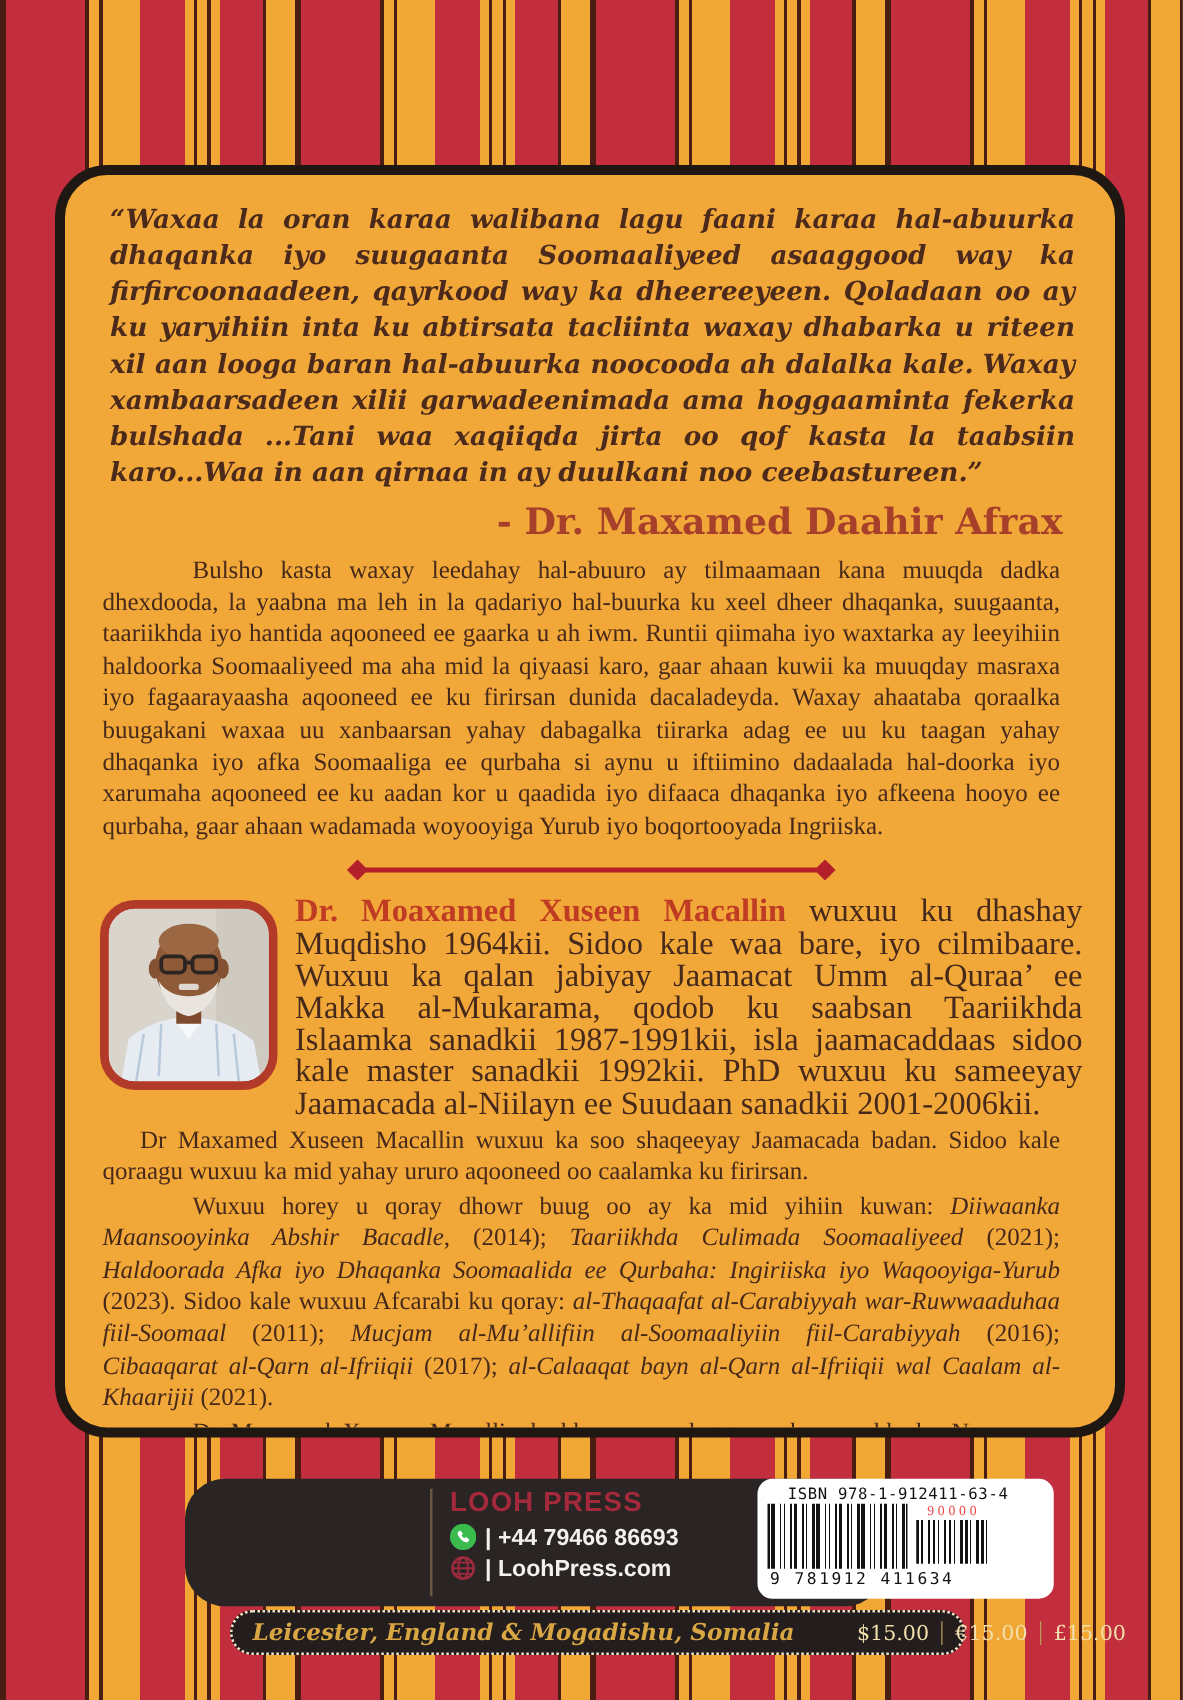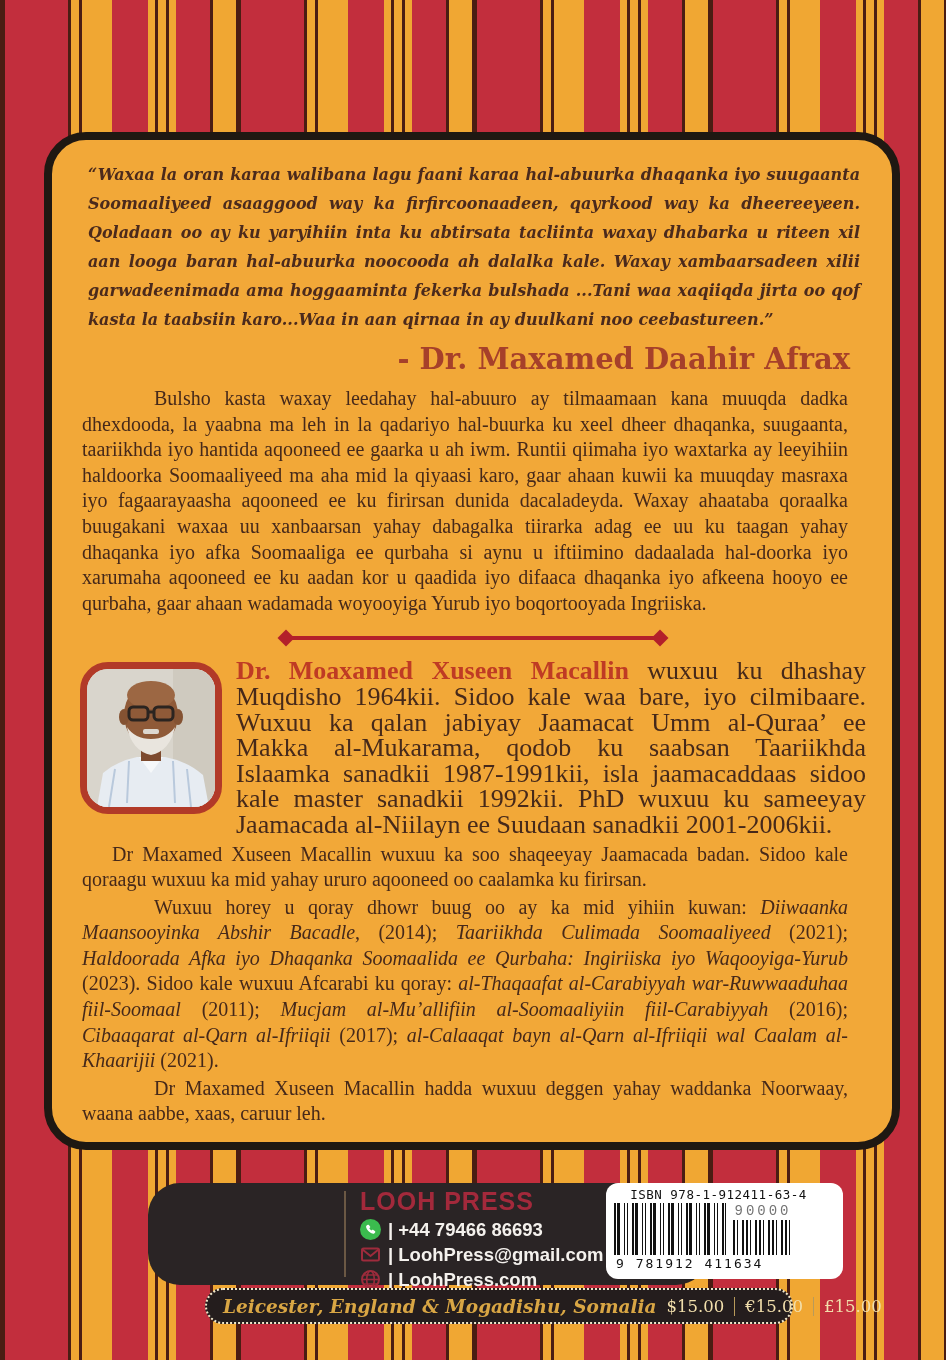--- a/index.html
+++ b/index.html
@@ -25,21 +25,21 @@
         #f0a733 213px 236px);
   }
   
   .panel{
     position:absolute;left:44px;top:132px;width:856px;height:1018px;
     box-sizing:border-box;background:#f2a838;border:8px solid #1f1812;
     border-radius:42px;padding:14px 26px 0 28px;overflow:hidden;
   }
   .quote{
     font-family:"DejaVu Serif", serif;font-style:italic;font-weight:600;
-    font-size:16px;line-height:29px;color:#4b2a1c;text-align:justify;
+    font-size:21px;line-height:29px;color:#4b2a1c;text-align:justify;
     margin:6px 6px 0 8px;
   }
   .attribution{
     font-family:"DejaVu Serif", serif;font-weight:bold;font-size:29px;
     color:#a6402a;text-align:right;margin:8px 16px 10px 0;
   }
   .para{
     font-size:20px;line-height:25.6px;color:#46291a;text-align:justify;
     margin:0 18px 0 2px;
   }
@@ -87,21 +87,21 @@
     content:"";position:absolute;left:-8px;top:-2px;border:4px solid transparent;
     border-right:9px solid #7a1518;
   }
   .logo-press{
     position:absolute;left:10px;top:70px;font-family:"Liberation Sans", sans-serif;
     font-weight:bold;font-size:12px;letter-spacing:14px;color:#6e1517;
   }
   .pub-divider{position:absolute;left:196px;top:8px;width:2px;height:86px;background:#6b5844;}
   .contact-zone{position:absolute;left:212px;top:4px;width:340px;}
   .pub-title{
-    font-family:"Liberation Sans", sans-serif;font-weight:bold;font-size:25px;
+    font-family:"Liberation Sans", sans-serif;font-weight:bold;font-size:22px;
     letter-spacing:1px;color:#a3293b;line-height:29px;
   }
   .contact-row{display:flex;align-items:center;gap:7px;margin-top:2px;height:23px;}
   .contact-row .txt{
     font-family:"Liberation Sans", sans-serif;font-weight:bold;font-size:18.5px;color:#f4f1ed;
     white-space:nowrap;
   }
   .icon-badge{width:21px;height:21px;flex:none;}
   
   .barcode{
@@ -111,34 +111,34 @@
   .bc-isbn{
     font-family:"DejaVu Sans Mono", monospace;font-size:12.5px;letter-spacing:.5px;
     color:#111;text-align:center;white-space:nowrap;
   }
   .bc-mid{display:flex;margin-top:1px;}
   .bars-main{
     width:112px;height:52px;
     background:repeating-linear-gradient(90deg,#111 0 2px,#fff 2px 3px,#111 3px 6px,#fff 6px 10px,#111 10px 11px,#fff 11px 13px,#111 13px 14px,#fff 14px 18px);
   }
   .bc-right{width:66px;margin-left:4px;text-align:center;}
-  .bc-90000{font-family:Liberation Mono, monospace;font-size:14px;letter-spacing:3px;color:#737373;}
+  .bc-90000{font-family:Liberation Serif, serif;font-size:11px;letter-spacing:3px;color:#ef4444;}
   .bars-small{
     width:60px;height:35px;margin:1px auto 0 auto;
     background:repeating-linear-gradient(90deg,#111 0 2px,#fff 2px 4px,#111 4px 5px,#fff 5px 9px,#111 9px 11px,#fff 11px 13px);
   }
   .bc-digits{
     font-family:"DejaVu Sans Mono", monospace;font-size:13px;letter-spacing:2px;color:#111;
     margin-top:1px;padding-left:2px;white-space:nowrap;
   }
   
   .footer-pill{
-    position:absolute;left:205px;top:1288px;width:588px;height:36px;box-sizing:border-box;
+    position:absolute;left:184px;top:1288px;width:588px;height:36px;box-sizing:border-box;
     background:#241d1d;border:2px dotted #efe6ca;border-radius:19px;
-    display:flex;align-items:center;padding:0 4px 0 16px;
+    display:flex;align-items:center;padding:0 4px 0 16px;gap:40px;
   }
   .location{
     flex:1;font-family:"DejaVu Serif", serif;font-style:italic;font-weight:bold;
     font-size:18.5px;color:#d9a644;white-space:nowrap;
   }
   .prices{display:flex;align-items:center;height:24px;}
   .price{
     font-family:"DejaVu Serif", serif;font-size:16.5px;color:#f2dfac;
     padding:0 10px;white-space:nowrap;
   }
@@ -203,27 +203,20 @@
       <div class="pub-title">LOOH PRESS</div>
       <div class="contact-row">
         <svg class="icon-badge" viewBox="0 0 21 21">
           <circle cx="10.5" cy="10.5" r="10.5" fill="#3bbb4e"></circle>
           <path d="M6.2 6.9c1-1.3 2-1.6 2.7-.8l1.1 1.3c.4.5.2 1-.2 1.4l-.5.5c.4 1 1.2 1.8 2.2 2.3l.5-.5c.4-.4.9-.5 1.4-.2l1.4 1c.9.6.6 1.6-.6 2.6-.9.7-2.8.2-4.6-1.4-1.8-1.6-4-4.4-3.4-6.2z" fill="#fff"></path>
         </svg>
         <span class="txt">| +44 79466 86693</span>
       </div>
       <div class="contact-row">
         <svg class="icon-badge" viewBox="0 0 21 21">
-          <rect x="2" y="4.5" width="17" height="12" rx="1.5" fill="none" stroke="#9e2b3c" stroke-width="2"></rect>
-          <path d="M2.5 5.5 L10.5 12 L18.5 5.5" fill="none" stroke="#9e2b3c" stroke-width="2"></path>
-        </svg>
-        <span class="txt">| LoohPress@gmail.com</span>
-      </div>
-      <div class="contact-row">
-        <svg class="icon-badge" viewBox="0 0 21 21">
           <circle cx="10.5" cy="10.5" r="8.5" fill="none" stroke="#9e2b3c" stroke-width="2"></circle>
           <ellipse cx="10.5" cy="10.5" rx="3.8" ry="8.5" fill="none" stroke="#9e2b3c" stroke-width="1.6"></ellipse>
           <line x1="2" y1="10.5" x2="19" y2="10.5" stroke="#9e2b3c" stroke-width="1.6"></line>
           <line x1="3.4" y1="6" x2="17.6" y2="6" stroke="#9e2b3c" stroke-width="1.4"></line>
           <line x1="3.4" y1="15" x2="17.6" y2="15" stroke="#9e2b3c" stroke-width="1.4"></line>
         </svg>
         <span class="txt">| LoohPress.com</span>
       </div>
     </div>
   </div>

